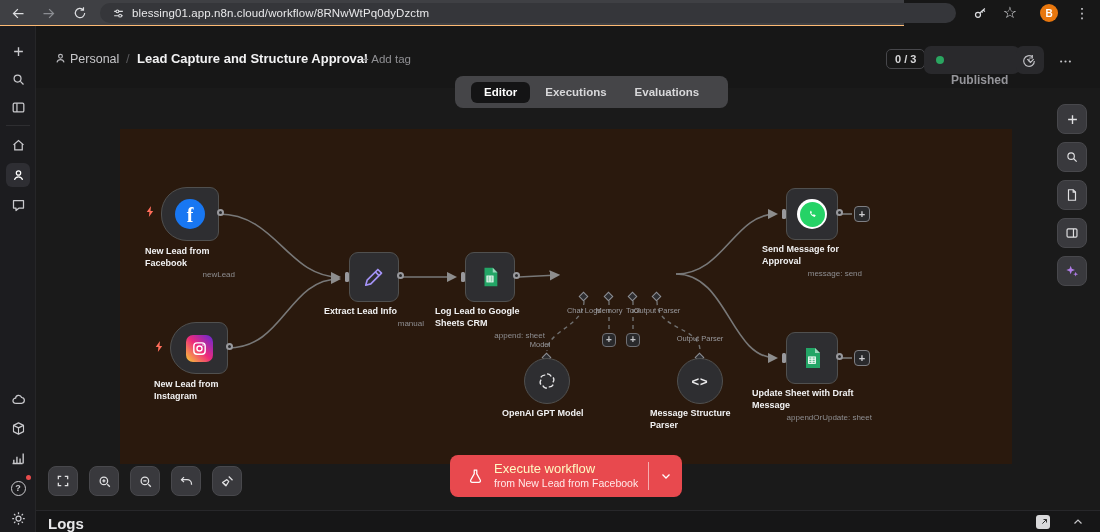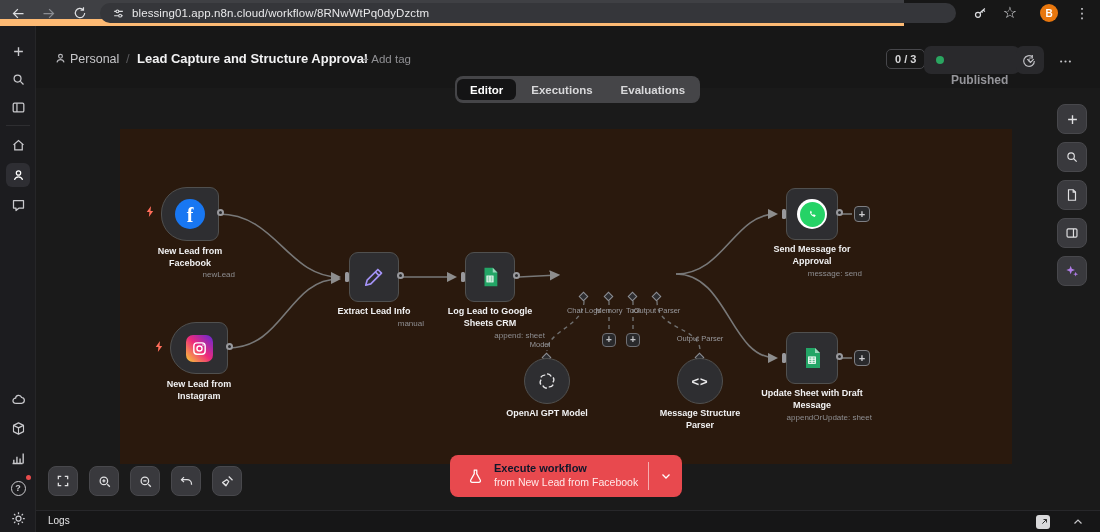--- a/index.html
+++ b/index.html
@@ -4,21 +4,21 @@
 <style>
   * { margin:0; padding:0; box-sizing:border-box; }
   html,body { width:1100px; height:532px; overflow:hidden; background:#161616;
     font-family:"Liberation Sans", sans-serif; }
   #screen { position:relative; width:1100px; height:532px; background:#171717; }
   .abs { position:absolute; }
   svg { display:block; }
 
   
   #browser-bar { position:absolute; left:0; top:0; width:904px; height:26px;
-    background:#3f4044; border-bottom:7px solid #fdba74; }
+    background:#3f4044; border-bottom:1px solid #fdba74; }
   .bicon { position:absolute; top:3px; width:20px; height:20px; display:flex;
     align-items:center; justify-content:center; color:#dcdde0; }
   .bicon.dim { color:#8b8d92; }
   #omnibox { position:absolute; left:100px; top:3px; width:856px; height:20px;
     border-radius:10px; background:#35363a; display:flex; align-items:center; }
   #url-text { color:#e8e8ea; font-size:11.5px; margin-left:32px; letter-spacing:.1px; }
   #avatar { position:absolute; left:1040px; top:4px; width:18px; height:18px; border-radius:50%;
     background:#e8770e; color:#fff; font-size:10px; font-weight:700; display:flex;
     align-items:center; justify-content:center; }
   .glyph { font-size:14px; line-height:1; }
@@ -43,21 +43,21 @@
     background:#29292c; border-radius:7px; display:flex; align-items:center; gap:7px; }
   #publish-dot { width:8px; height:8px; border-radius:50%; }
   #publish-text { color:#95959a; font-size:12px; font-weight:600;margin-top:40px; }
   #publish-caret { position:absolute; left:980px; top:20px; width:28px; height:28px; background:#29292c;
     border-radius:7px; display:flex; align-items:center; justify-content:center; color:#c9c9cc; }
   .hicon { position:absolute; top:24px; width:22px; height:22px; display:flex; align-items:center;
     justify-content:center; color:#bcbcc0; }
 
   
   #tab-bar { position:absolute; left:455px; top:76px; height:27px; background:#454548;
-    border-radius:8px; display:flex; align-items:center; padding:2px; gap:2px; z-index:30; }
+    border-radius:8px; display:flex; align-items:center; padding:16px; gap:2px; z-index:30; }
   .tab { height:21px; padding:0 13px; border-radius:6px; font-size:11.5px; color:#d8d8da;
     display:flex; align-items:center; font-weight:600; }
   .tab.active { background:#141415; color:#ffffff; }
 
   
   #canvas { position:absolute; left:36px; top:88px; width:1064px; height:422px;
     background:#1a1a1a; overflow:hidden; }
   #canvas-highlight { position:absolute; left:84px; top:41px; width:892px; height:335px;
     background:#2a190d; }
   #edges { position:absolute; left:0; top:0; }
@@ -65,21 +65,21 @@
   .node { position:absolute; background:#2e2e31; border:1px solid #50504f; border-radius:9px;
     display:flex; align-items:center; justify-content:center; }
   .node.trigger { border-radius:26px 9px 9px 26px; }
   .node.round { border-radius:50%; }
   .in-port { position:absolute; left:-5px; top:50%; margin-top:-5px; width:4px; height:10px;
     background:#99999d; border-radius:1.5px; }
   .out-port { position:absolute; right:-6px; top:50%; margin-top:-5.5px; width:7px; height:7px;
     border-radius:50%; background:#29292b; border:2px solid #99999d; }
   .diamond { position:absolute; width:7px; height:7px; background:#2e2e31;
     border:1.5px solid #8f8f93; transform:rotate(45deg); }
-  .nname { position:absolute; color:#f1f1f2; font-size:9px; font-weight:700; text-align:center;
+  .nname { position:absolute; color:#f1f1f2; font-size:9px; font-weight:700; text-align:left;
     line-height:1.3; }
   .nsub { position:absolute; color:#8e8e91; font-size:8px; text-align:right; }
   .plabel { position:absolute; color:#98989c; font-size:7.5px; text-align:center; white-space:nowrap; }
   .plus-end { position:absolute; width:16px; height:16px; border:1.5px solid #7e7e82; border-radius:4px;
     background:#29292b; color:#cfcfd2; font-size:11px; font-weight:700; display:flex;
     align-items:center; justify-content:center; line-height:1; }
   .plus-sub { position:absolute; width:14px; height:14px; border:1.5px solid #707074; border-radius:4px;
     background:#29292b; color:#c6c6c9; font-size:10px; font-weight:700; display:flex;
     align-items:center; justify-content:center; line-height:1; }
   .bolt { position:absolute; width:13px; height:13px; color:#ff6d5a; }
@@ -95,28 +95,28 @@
   .wa-inner { width:25px; height:25px; border-radius:50%; background:#25d366;
     display:flex; align-items:center; justify-content:center; }
   .code-glyph { color:#ececee; font-size:13px; font-weight:700; letter-spacing:1px; }
   .agent-text { color:#f1f1f2; font-size:8.5px; font-weight:700; line-height:1.3; width:62px; }
 
   
   .sqbtn { position:absolute; width:30px; height:30px; border-radius:8px; background:#39393d;
     border:1px solid #48484c; color:#e0e0e2; display:flex; align-items:center; justify-content:center; }
   #execute-btn { position:absolute; left:450px; top:455px; width:232px; height:42px; border-radius:8px;
     display:flex; align-items:center; z-index:20; }
-  #exec-title { color:#0f172a; font-size:11px; font-weight:700; line-height:1.25; }
+  #exec-title { color:#fef9c3; font-size:13px; font-weight:400; line-height:1.25; }
   #exec-sub { color:#ffe9e9; font-size:10.5px; line-height:1.3; }
   #exec-divider { position:absolute; left:198px; top:7px; width:1px; height:28px; background:rgba(255,255,255,.55); }
 
   
   #logs-bar { position:absolute; left:36px; top:510px; width:1064px; height:22px; background:#161617;
     border-top:1px solid #27272a; }
-  #logs-title { position:absolute; left:12px; top:4px; color:#e6e6e8; font-size:10px; font-weight:400; }
+  #logs-title { position:absolute; left:12px; top:4px; color:#e6e6e8; font-size:15px; font-weight:700; }
   #logs-popout { position:absolute; left:1000px; top:4px; width:14px; height:14px; border-radius:3px;
     background:#d9d9db; color:#222; display:flex; align-items:center; justify-content:center; }
   #logs-collapse { position:absolute; left:1034px; top:4px; width:16px; height:14px; color:#c6c6c9;
     display:flex; align-items:center; justify-content:center; }
 </style>
 </head>
 <body>
 
 <div id="screen">
 

